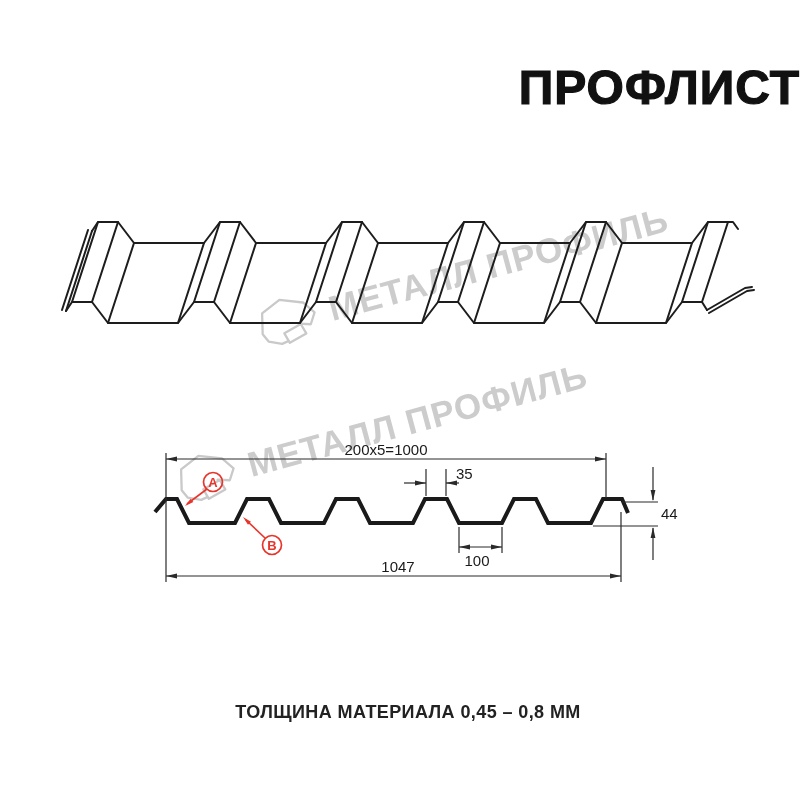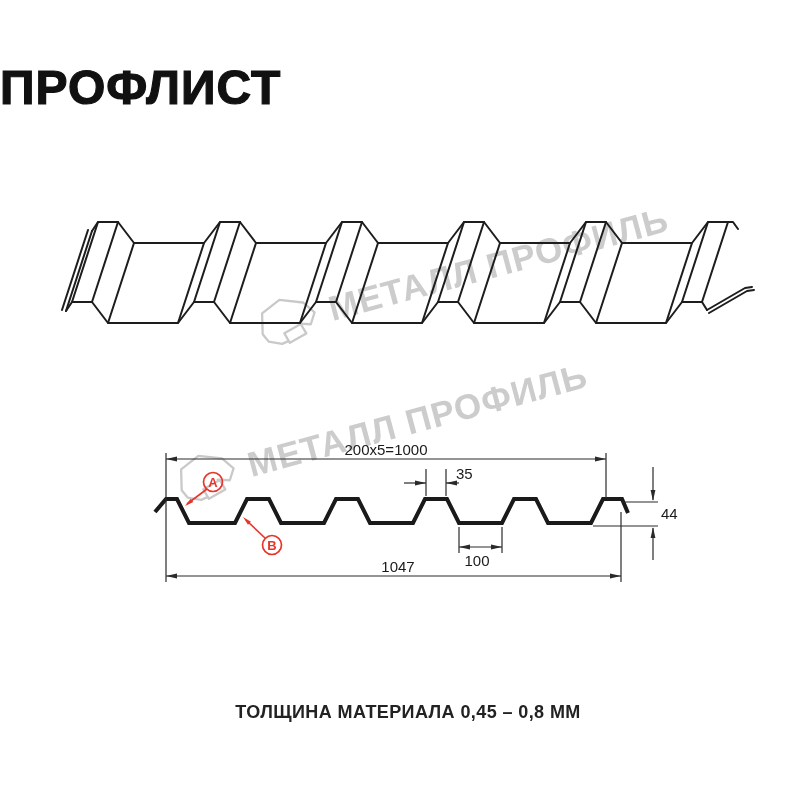--- a/index.html
+++ b/index.html
@@ -1,18 +1,18 @@
 <!DOCTYPE html>
 <html><head>
 <meta charset="utf-8">
 <style>
   html,body{margin:0;padding:0;background:#fff;}
   #stage{position:relative;width:800px;height:800px;background:#ffffff;overflow:hidden;
          font-family:"Liberation Sans","DejaVu Sans",sans-serif;color:#1a1a1a;}
-  .title{position:absolute;left:0;top:60px;width:800px;text-align:left;
+  .title{position:absolute;left:0;top:60px;width:800px;text-align:right;
          font-size:48px;font-weight:bold;letter-spacing:1px;color:#111;
          -webkit-text-stroke:1.2px #111;}
   .subtitle{position:absolute;left:0;top:116px;width:800px;text-align:center;
          font-size:20px;font-weight:600;color:#1a1a1a;}
   .footer{position:absolute;left:0;top:702px;width:800px;text-align:center;
          font-size:18px;font-weight:bold;letter-spacing:.4px;color:#222;margin-left:8px;}
   .wm{position:absolute;display:flex;align-items:center;gap:10px;height:48px;
       transform-origin:0 50%;transform:rotate(-15deg);white-space:nowrap;
       font-weight:bold;font-size:35px;letter-spacing:1px;color:#cccccc;z-index:1;}
   .wm svg{flex:0 0 auto;}

